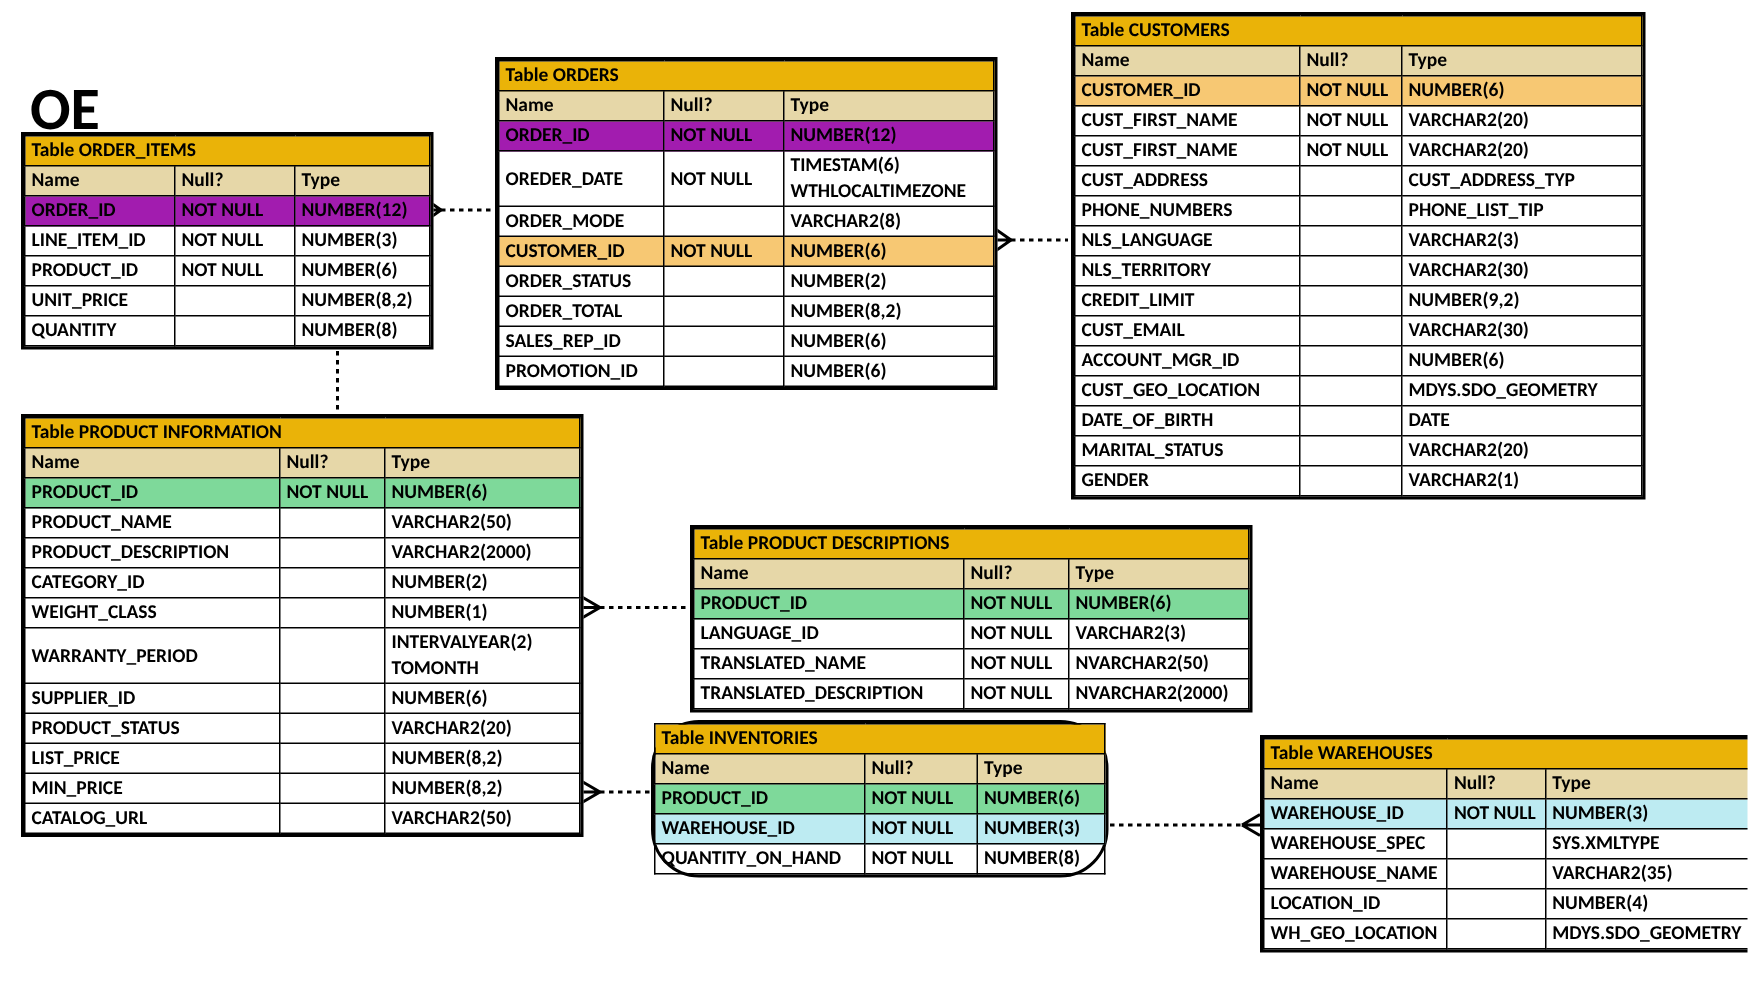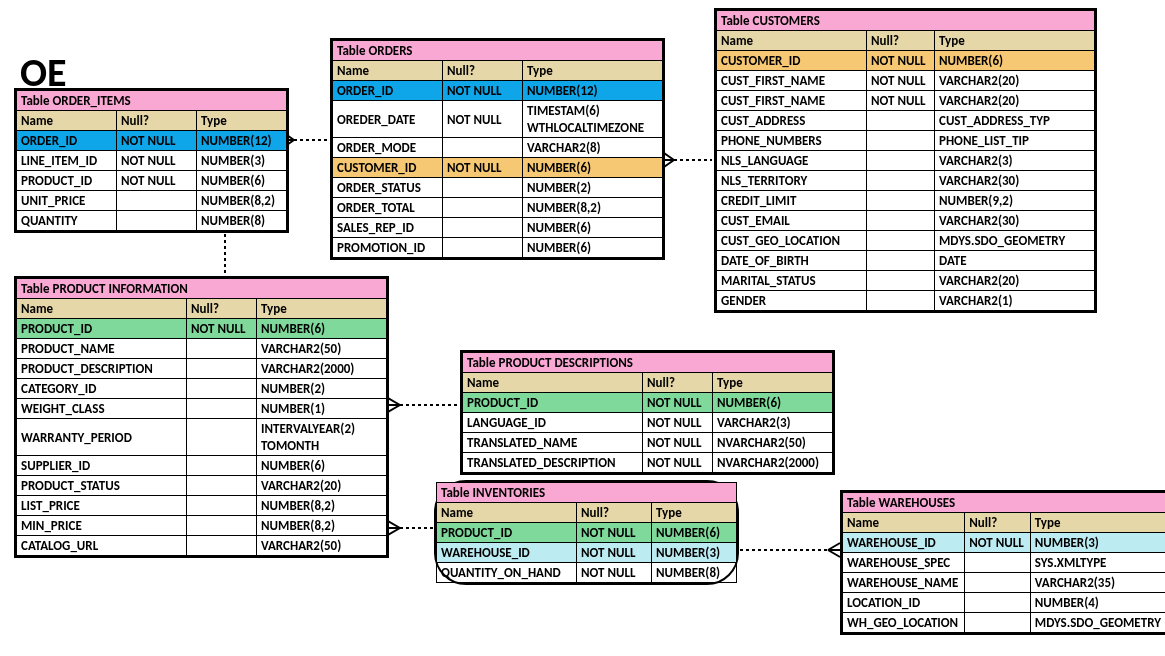--- a/index.html
+++ b/index.html
@@ -1,23 +1,23 @@
 <!DOCTYPE html>
 <html><head>
 <meta charset="utf-8">
 <style>
   html,body{margin:0;padding:0;background:#fff;font-family:Calibri,Arial,sans-serif;font-size:13px;color:#000;}
   .page{position:relative;width:1165px;height:656px;}
   .schema-title{position:absolute;font-weight:bold;font-size:40px;}
   .tbl{position:absolute;border:2px solid #000;background:#fff;}
   .tbl table{border-collapse:collapse;width:100%;}
   .tbl td{border:1px solid #000;padding:1px 6px 1px 4px;font-weight:bold;white-space:nowrap;height:17px;line-height:17px;}
-  .title-row td{background:#f9a8d4;}
+  .title-row td{background:#eab308;}
   .hdr-row td{background:#e6d7a8;}
-  .pk-purple td{background:#0ea5e9;}
+  .pk-purple td{background:#a21caf;}
   .pk-orange td{background:#f7c873;}
   .pk-green td{background:#7ed99a;}
   .pk-cyan td{background:#bdebf2;}
   .fk-orange td{background:#f7c873;}
   .conn{position:absolute;}
 </style>
 </head>
 <body>
 <div class="page">
 
@@ -207,20 +207,25 @@
               <td>CREDIT_LIMIT</td>
               <td></td>
               <td>NUMBER(9,2)</td>
             </tr>
             <tr>
               <td>CUST_EMAIL</td>
               <td></td>
               <td>VARCHAR2(30)</td>
             </tr>
             <tr>
+              <td>ACCOUNT_MGR_ID</td>
+              <td></td>
+              <td>NUMBER(6)</td>
+            </tr>
+            <tr>
               <td>CUST_GEO_LOCATION</td>
               <td></td>
               <td>MDYS.SDO_GEOMETRY</td>
             </tr>
             <tr>
               <td>DATE_OF_BIRTH</td>
               <td></td>
               <td>DATE</td>
             </tr>
             <tr>

